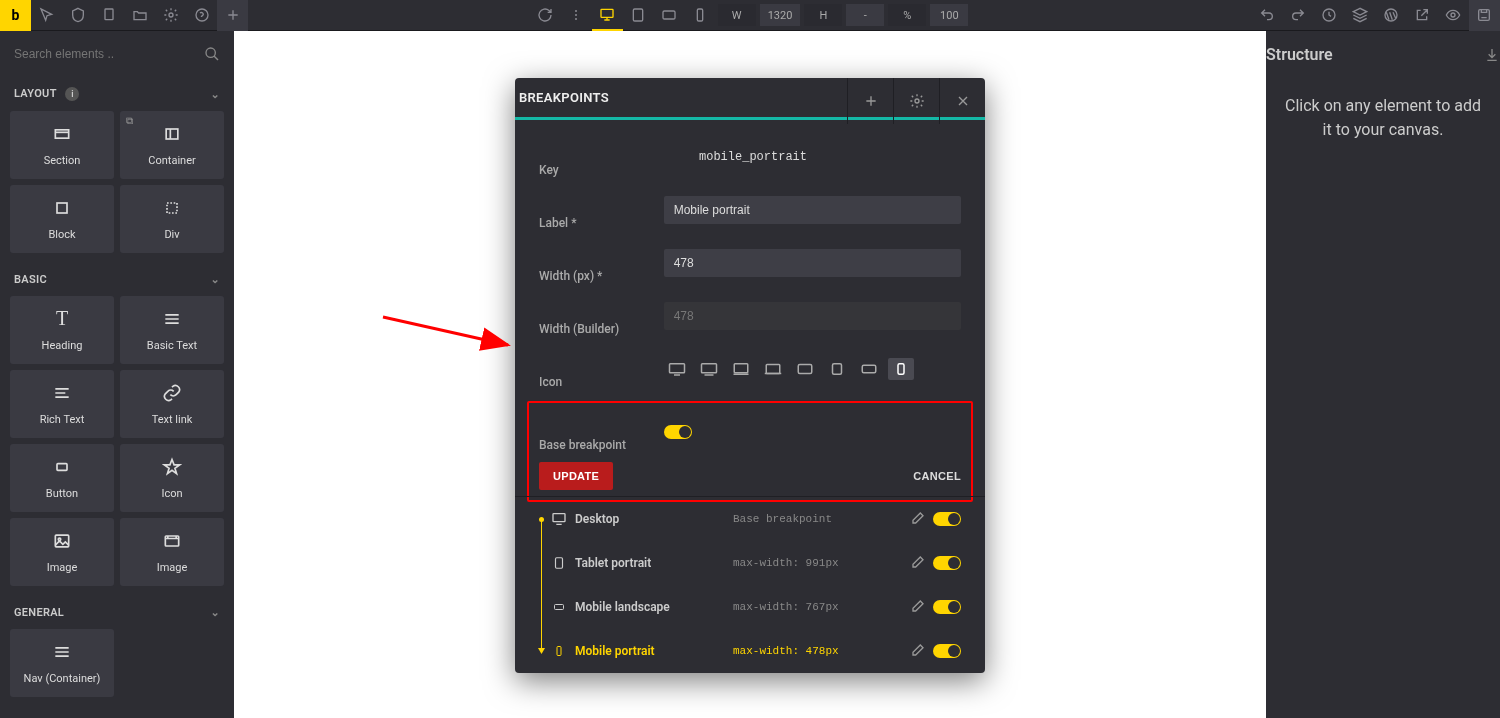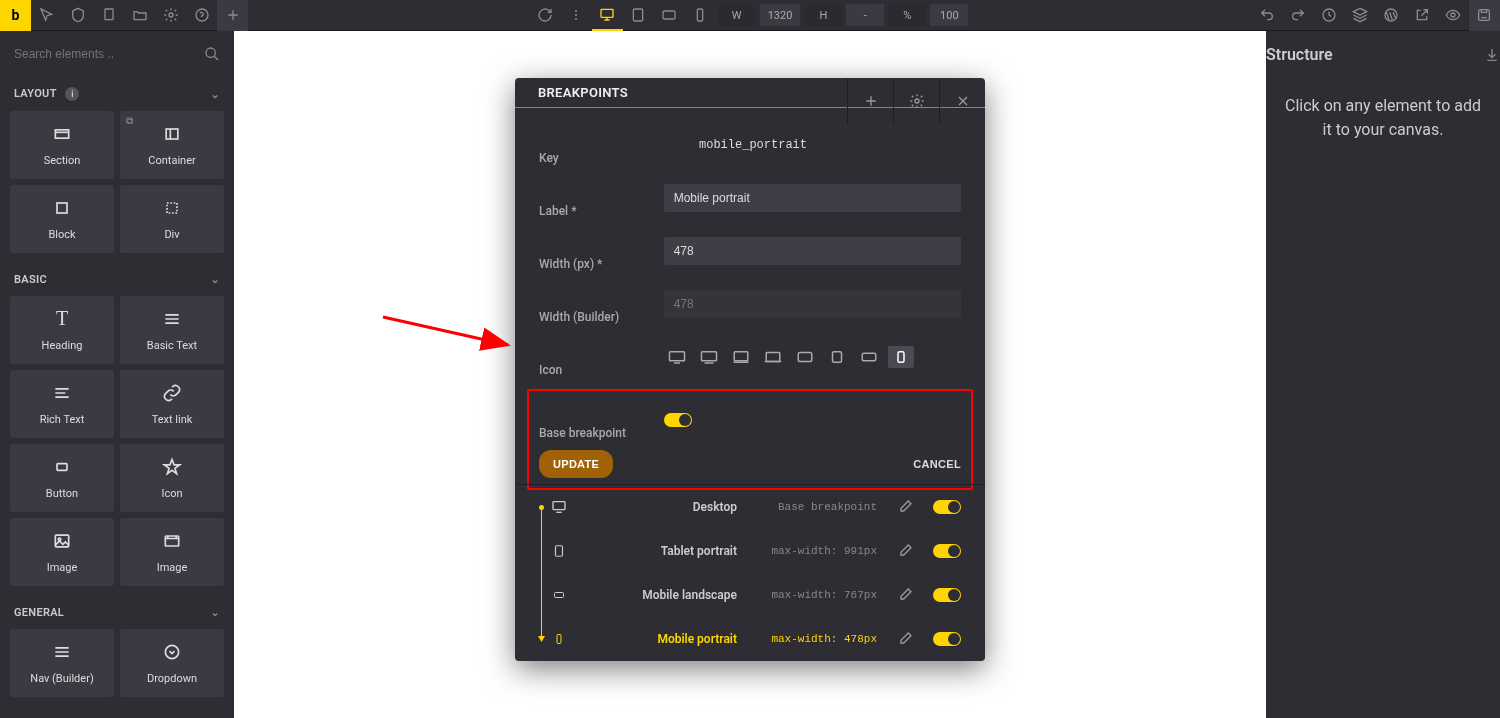--- a/index.html
+++ b/index.html
@@ -33,21 +33,21 @@
 
 .canvas { position: absolute; left: 234px; top: 31px; right: 234px; bottom: 0; background: #fff; }
 
 
 .right-panel { position: absolute; right: 0; top: 31px; width: 234px; height: 687px; background: #2d2d33; color: #ccc; padding: 0; }
 .right-header { display: flex; align-items: center; justify-content: space-between; padding: 14px 0; font-size: 16px; font-weight: 600; }
 .right-msg { padding: 16px; font-size: 16px; color: #ccc; text-align: center; line-height: 1.5; }
 
 
 .modal { position: absolute; left: 515px; top: 78px; width: 470px; background: #2d2d33; border-radius: 4px; box-shadow: 0 8px 30px rgba(0,0,0,0.5); color: #ccc; overflow: hidden; }
-.modal-header { display: flex; align-items: center; justify-content: space-between; height: 30px; padding-left: 23px; border-bottom: 1px solid #14b8a6; }
+.modal-header { display: flex; align-items: center; justify-content: space-between; height: 42px; padding-left: 4px; border-bottom: 3px solid #14b8a6; }
 .modal-title { font-size: 13px; font-weight: 600; color: #eee; letter-spacing: 0.3px; }
 .modal-actions { display: flex; height: 100%; }
 .modal-act-btn { width: 46px; height: 46px; display: flex; align-items: center; justify-content: center; border-left: 1px solid #1f1f24; color: #999; cursor: pointer; }
 
 .modal-form { padding: 16px 24px 14px 24px; }
 .form-row { display: flex; align-items: center; margin-bottom: 12px; min-height: 28px; }
 .form-label { width: 125px; font-size: 12px; color: #aaa; font-weight: 500; margin-top: 27px; }
 .form-value { flex: 1; padding-left: 35px; }
 .mono { font-family: "Courier New", monospace; font-size: 12px; color: #ddd; }
 .form-input { width: 298px; background: #3e3e46; border: none; color: #ddd; font-size: 12px; padding: 7px 10px; outline: none; border-radius: 2px; }
@@ -57,25 +57,25 @@
 .icon-row { display: flex; gap: 6px; }
 .icon-opt { width: 26px; height: 22px; display: flex; align-items: center; justify-content: center; color: #aaa; cursor: pointer; border-radius: 2px; }
 .icon-opt.selected { background: #4a4a52; color: #fff; }
 .icon-opt svg { width: 18px; height: 14px; }
 
 .toggle { width: 28px; height: 14px; background: #ffd500; border-radius: 8px; position: relative; cursor: pointer; }
 .toggle::after { content: ''; position: absolute; right: 1px; top: 1px; width: 12px; height: 12px; background: #2d2d33; border-radius: 50%; }
 
 .highlight-box { border: 2.5px solid #ff0000; padding: 8px 10px 10px 10px; margin: 0 -12px 4px -12px; border-radius: 2px; }
 .btn-row { display: flex; justify-content: space-between; align-items: center; margin-top: 10px; }
-.btn-update { background: #a16207; color: #fff; font-size: 11px; font-weight: 700; padding: 8px 14px; border: none; cursor: pointer; border-radius: 12px; letter-spacing: 0.3px; }
+.btn-update { background: #b91c1c; color: #fff; font-size: 11px; font-weight: 700; padding: 8px 14px; border: none; cursor: pointer; border-radius: 2px; letter-spacing: 0.3px; }
 .btn-cancel { background: transparent; color: #ddd; font-size: 11px; font-weight: 700; border: none; cursor: pointer; letter-spacing: 0.3px; }
 
 .bp-list { border-top: 1px solid #1f1f24; }
-.bp-row { display: flex; align-items: center; padding: 14px 24px 14px 22px; gap: 20px; font-size: 12px; position: relative; text-align: right; }
+.bp-row { display: flex; align-items: center; padding: 14px 24px 14px 22px; gap: 8px; font-size: 12px; position: relative; }
 .bp-row.active { color: #ffd500; }
 .bp-line { position: absolute; left: 26px; top: 0; bottom: 0; width: 1px; background: #ffd500; }
 .bp-dot { width: 5px; height: 5px; background: #ffd500; border-radius: 50%; position: absolute; left: 24px; }
 .bp-dev-icon { width: 16px; height: 16px; margin-left: 14px; display: flex; align-items: center; justify-content: center; color: inherit; flex-shrink: 0; }
 .bp-name { font-weight: 600; width: 150px; }
 .bp-media { font-family: "Courier New", monospace; font-size: 11px; color: #888; flex: 1; }
 .bp-row.active .bp-media { color: #ffd500; }
 .bp-edit { color: #999; cursor: pointer; width: 16px; height: 16px; }
 .bp-toggle { width: 28px; height: 14px; background: #ffd500; border-radius: 8px; position: relative; cursor: pointer; flex-shrink: 0; }
 .bp-toggle::after { content: ''; position: absolute; right: 1px; top: 1px; width: 12px; height: 12px; background: #2d2d33; border-radius: 50%; }
@@ -339,30 +339,21 @@
     <span>GENERAL</span>
     <span class="chev">⌄</span>
   </div>
   <div class="elements-grid">
     <div class="el-card">
         <div class="el-icon">
           <svg viewBox="0 0 24 24" fill="none" stroke="currentColor" stroke-width="2">
             <path d="M4 7h16M4 12h16M4 17h16"></path>
           </svg>
         </div>
-        <div class="el-label">Nav (Builder)</div>
-      </div>
-    <div class="el-card">
-        <div class="el-icon">
-          <svg viewBox="0 0 24 24" fill="none" stroke="currentColor" stroke-width="2">
-            <circle cx="12" cy="12" r="8"></circle>
-            <path d="M9 11l3 3 3-3"></path>
-          </svg>
-        </div>
-        <div class="el-label">Dropdown</div>
+        <div class="el-label">Nav (Container)</div>
       </div>
   </div>
 </div>
 
 <div class="canvas"></div>
 
 <div class="right-panel">
   <div class="right-header">
     <span>Structure</span>
     <svg width="16" height="16" viewBox="0 0 24 24" fill="none" stroke="#888" stroke-width="2">

